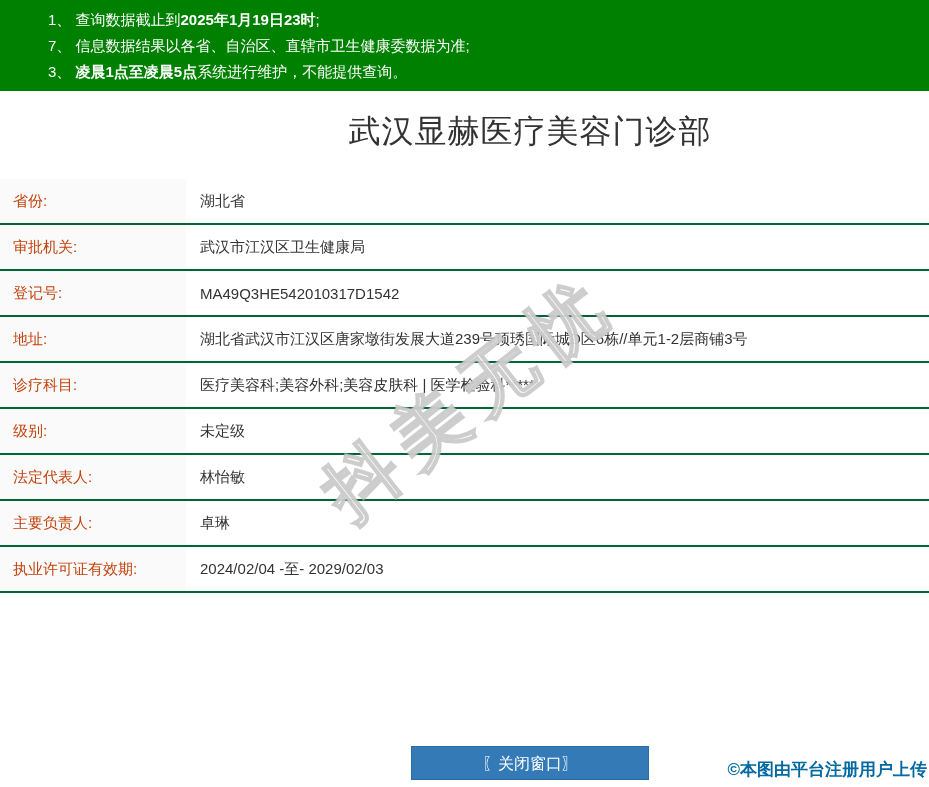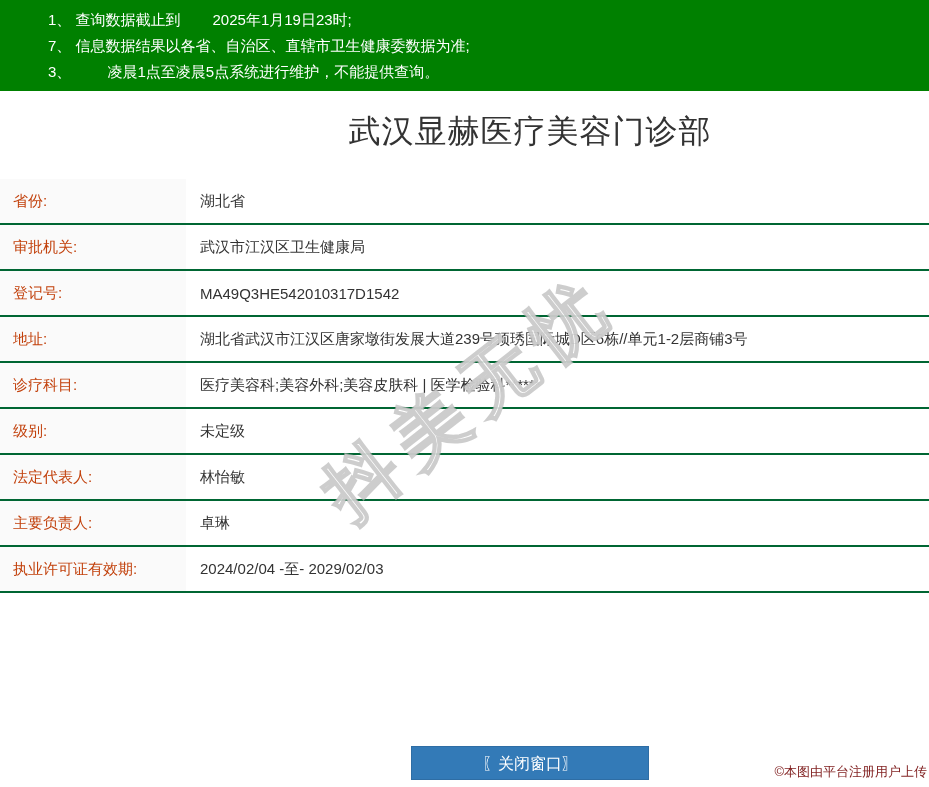--- a/index.html
+++ b/index.html
@@ -27,21 +27,21 @@
     height: 91px;
     padding: 7px 0 0 48px;
     box-sizing: border-box;
     color: #ffffff;
   }
   .notice-line {
     font-size: 15px;
     line-height: 26px;
     white-space: nowrap;
   }
-  .notice-line b { font-weight: normal; margin-left: 32px; }
+  .notice-line b { font-weight: bold; }
 
   
   .page-title {
     margin: 14px 0 0 0;
     width: 1060px;
     text-align: center;
     font-size: 32px;
     font-weight: 500;
     color: #333333;
     line-height: 52px;
@@ -117,23 +117,23 @@
     text-align: center;
     cursor: pointer;
     font-family: "Liberation Sans", "DejaVu Sans", sans-serif;
   }
 
   
   .copyright-note {
     position: absolute;
     right: 2px;
     bottom: 6px;
-    font-size: 13px;
-    font-weight: normal;
-    color: #7f1d1d;
+    font-size: 17px;
+    font-weight: bold;
+    color: #0369a1;
     text-shadow: 0 0 2px #ffffff, 0 0 2px #ffffff, 1px 1px 0 #ffffff, -1px -1px 0 #ffffff;
     z-index: 6;
   }
 </style>
 </head>
 <body>
 
 <div class="viewport">
   <div class="page">
 

